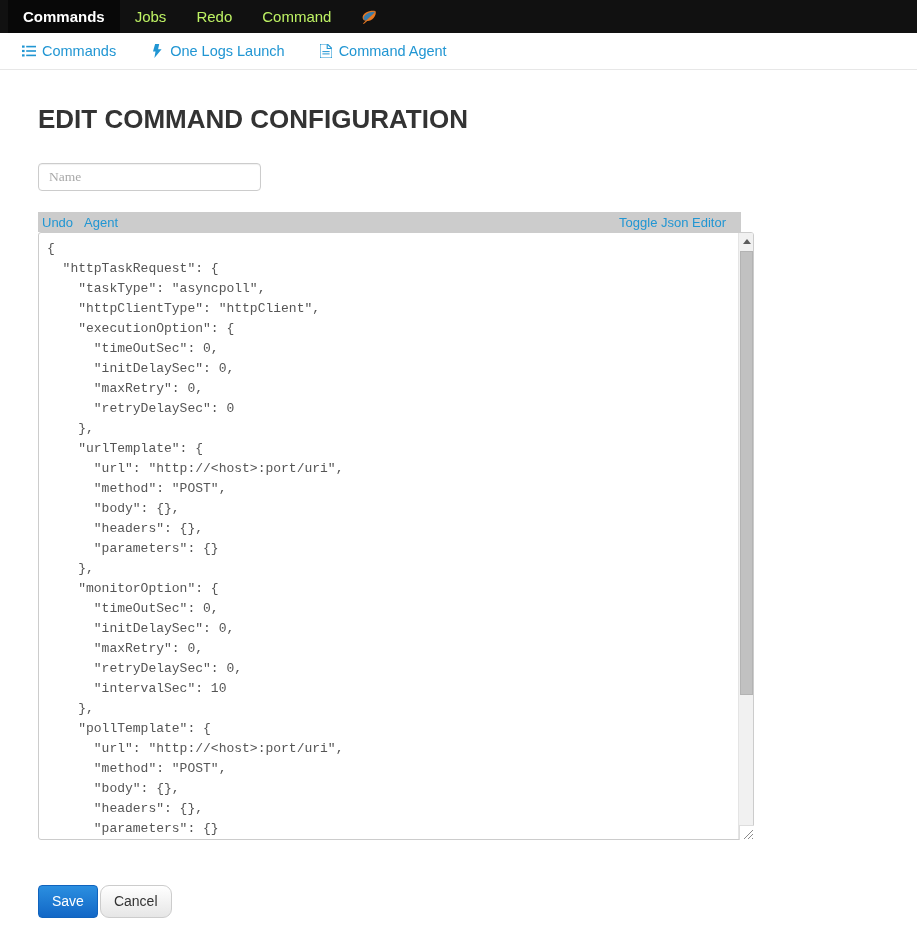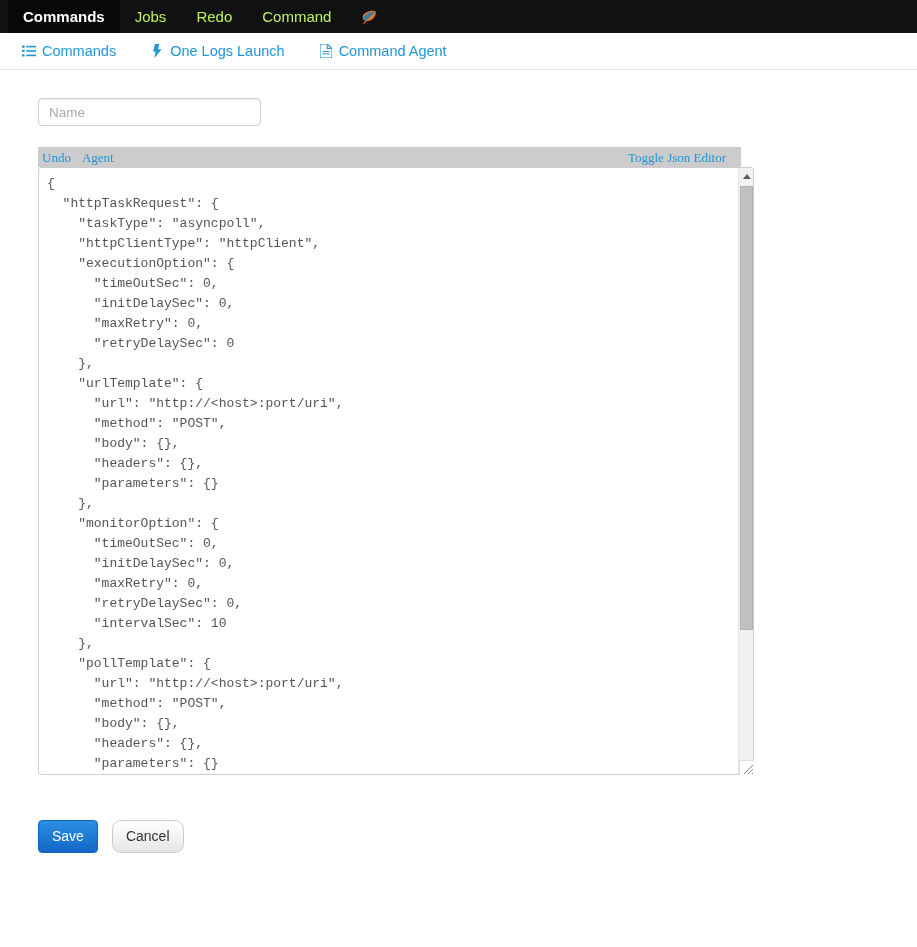--- a/index.html
+++ b/index.html
@@ -101,42 +101,41 @@
     margin-top: 28px;
   }
   input.name-input {
     width: 223px;
     height: 28px;
     border: 1px solid #cccccc;
     border-radius: 4px;
     padding: 4px 10px;
     font-size: 13.5px;
     color: #555555;
-    font-family: Liberation Sans, sans-serif;
+    font-family: Liberation Serif, serif;
     outline: none;
     background: #ffffff;
     box-shadow: inset 0 1px 1px rgba(0,0,0,.06);
   }
   input.name-input::placeholder { color: #a9a9a9; }
 
   
   .editor-wrap {
     margin-top: 21px;
     position: relative;
     width: 716px;
   }
   .editor-toolbar {
     background: #cccccc;
     height: 20px;
     display: flex;
     align-items: center;
     padding: 0 4px 0 4px;
     font-size: 13px;
     width: 703px;
-    font-family: Liberation Serif, serif;
   }
   .tb-link {
     color: #2196d3;
     text-decoration: none;
     cursor: pointer;
     margin-right: 11px;
     line-height: 1;
   }
   .tb-spacer { flex: 1; }
   .tb-link.right { }
@@ -217,21 +216,21 @@
     border-top: 1px solid #dddddd;
     overflow: hidden;
   }
   .resize-grip svg { display: block; }
 
   
   .btn-row {
     margin-top: 45px;
     display: flex;
     align-items: center;
-    gap: 14px;
+    gap: 2px;
   }
   .btn {
     font-family: "Liberation Sans", sans-serif;
     font-size: 14px;
     padding: 7px 13px;
     border-radius: 4px;
     cursor: pointer;
     line-height: 1.2;
     border: 1px solid transparent;
   }
@@ -303,20 +302,21 @@
         <rect x="2.4" y="7.1" width="7.2" height="1"></rect>
         <rect x="2.4" y="9.4" width="7.2" height="1"></rect>
       </svg>
     </span>
     <span>Command Agent</span>
   </a>
 </div>
 
 <div class="content">
 
+  <h1 class="page-title">EDIT COMMAND CONFIGURATION</h1>
 
   <div class="name-row">
     <input class="name-input" type="text" placeholder="Name" style="">
   </div>
 
   <div class="editor-wrap">
 
     <div class="editor-toolbar">
       <a class="tb-link">Undo</a>
       <a class="tb-link">Agent</a>

